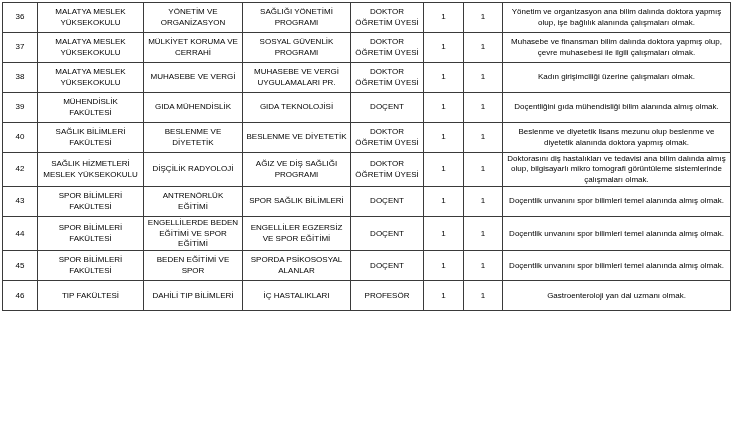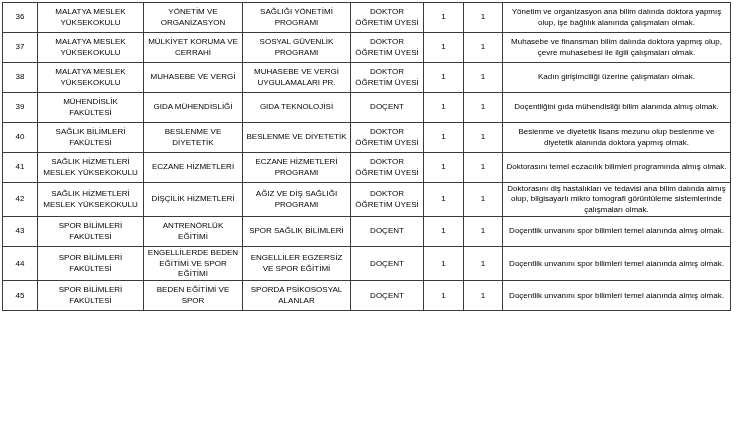--- a/index.html
+++ b/index.html
@@ -96,51 +96,41 @@
     <td class="cell-text">MUHASEBE VE VERGİ</td>
     <td class="cell-text">MUHASEBE VE VERGİ UYGULAMALARI PR.</td>
     <td class="cell-text">DOKTOR ÖĞRETİM ÜYESİ</td>
     <td class="cell-count">1</td>
     <td class="cell-count">1</td>
     <td class="cell-desc">Kadın girişimciliği üzerine çalışmaları olmak.</td>
   </tr>
         <tr>
     <td class="cell-no">39</td>
     <td class="cell-text">MÜHENDİSLİK FAKÜLTESİ</td>
-    <td class="cell-text">GIDA MÜHENDİSLİĞİ</td>
+    <td class="cell-text">GIDA MÜHENDİSLİK</td>
     <td class="cell-text">GIDA TEKNOLOJİSİ</td>
     <td class="cell-text">DOÇENT</td>
     <td class="cell-count">1</td>
     <td class="cell-count">1</td>
     <td class="cell-desc">Doçentliğini gıda mühendisliği bilim alanında almış olmak.</td>
   </tr>
         <tr>
     <td class="cell-no">40</td>
     <td class="cell-text">SAĞLIK BİLİMLERİ FAKÜLTESİ</td>
     <td class="cell-text">BESLENME VE DİYETETİK</td>
     <td class="cell-text">BESLENME VE DİYETETİK</td>
     <td class="cell-text">DOKTOR ÖĞRETİM ÜYESİ</td>
     <td class="cell-count">1</td>
     <td class="cell-count">1</td>
     <td class="cell-desc">Beslenme ve diyetetik lisans mezunu olup beslenme ve diyetetik alanında doktora yapmış olmak.</td>
   </tr>
         <tr>
-    <td class="cell-no">41</td>
-    <td class="cell-text">SAĞLIK HİZMETLERİ MESLEK YÜKSEKOKULU</td>
-    <td class="cell-text">ECZANE HİZMETLERİ</td>
-    <td class="cell-text">ECZANE HİZMETLERİ PROGRAMI</td>
-    <td class="cell-text">DOKTOR ÖĞRETİM ÜYESİ</td>
-    <td class="cell-count">1</td>
-    <td class="cell-count">1</td>
-    <td class="cell-desc">Doktorasını temel eczacılık bilimleri programında almış olmak.</td>
-  </tr>
-        <tr>
     <td class="cell-no">42</td>
     <td class="cell-text">SAĞLIK HİZMETLERİ MESLEK YÜKSEKOKULU</td>
-    <td class="cell-text">DİŞÇİLİK HİZMETLERİ</td>
+    <td class="cell-text">DİŞÇİLİK RADYOLOJİ</td>
     <td class="cell-text">AĞIZ VE DİŞ SAĞLIĞI PROGRAMI</td>
     <td class="cell-text">DOKTOR ÖĞRETİM ÜYESİ</td>
     <td class="cell-count">1</td>
     <td class="cell-count">1</td>
     <td class="cell-desc">Doktorasını diş hastalıkları ve tedavisi ana bilim dalında almış olup, bilgisayarlı mikro tomografi görüntüleme sistemlerinde çalışmaları olmak.</td>
   </tr>
         <tr>
     <td class="cell-no">43</td>
     <td class="cell-text">SPOR BİLİMLERİ FAKÜLTESİ</td>
     <td class="cell-text">ANTRENÖRLÜK EĞİTİMİ</td>
@@ -163,15 +153,25 @@
         <tr>
     <td class="cell-no">45</td>
     <td class="cell-text">SPOR BİLİMLERİ FAKÜLTESİ</td>
     <td class="cell-text">BEDEN EĞİTİMİ VE SPOR</td>
     <td class="cell-text">SPORDA PSİKOSOSYAL ALANLAR</td>
     <td class="cell-text">DOÇENT</td>
     <td class="cell-count">1</td>
     <td class="cell-count">1</td>
     <td class="cell-desc">Doçentlik unvanını spor bilimleri temel alanında almış olmak.</td>
   </tr>
+        <tr>
+    <td class="cell-no">46</td>
+    <td class="cell-text">TIP FAKÜLTESİ</td>
+    <td class="cell-text">DAHİLİ TIP BİLİMLERİ</td>
+    <td class="cell-text">İÇ HASTALIKLARI</td>
+    <td class="cell-text">PROFESÖR</td>
+    <td class="cell-count">1</td>
+    <td class="cell-count">1</td>
+    <td class="cell-desc">Gastroenteroloji yan dal uzmanı olmak.</td>
+  </tr>
       </tbody>
   </table>
 </div>
 
 </body></html>

